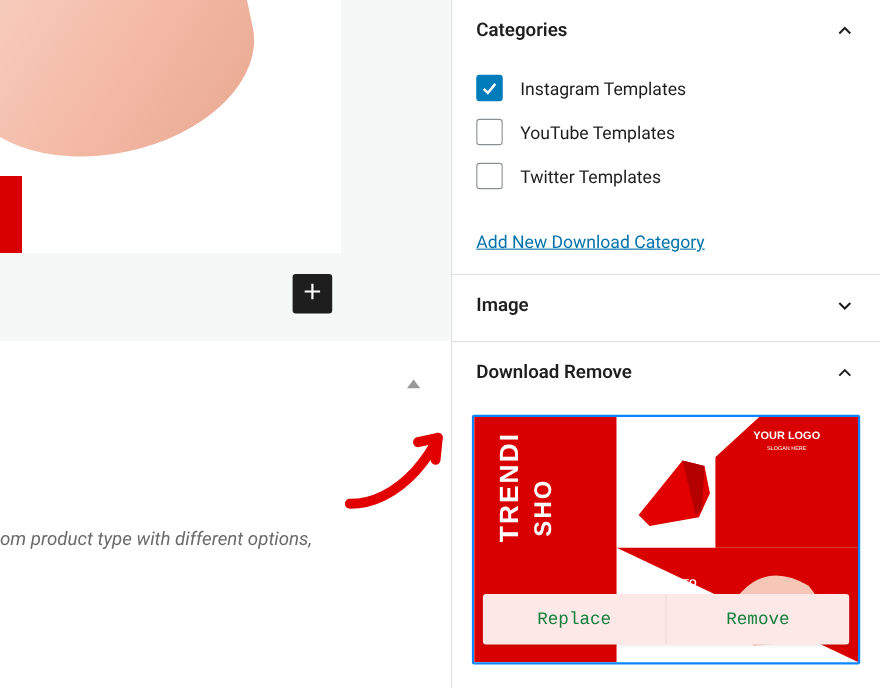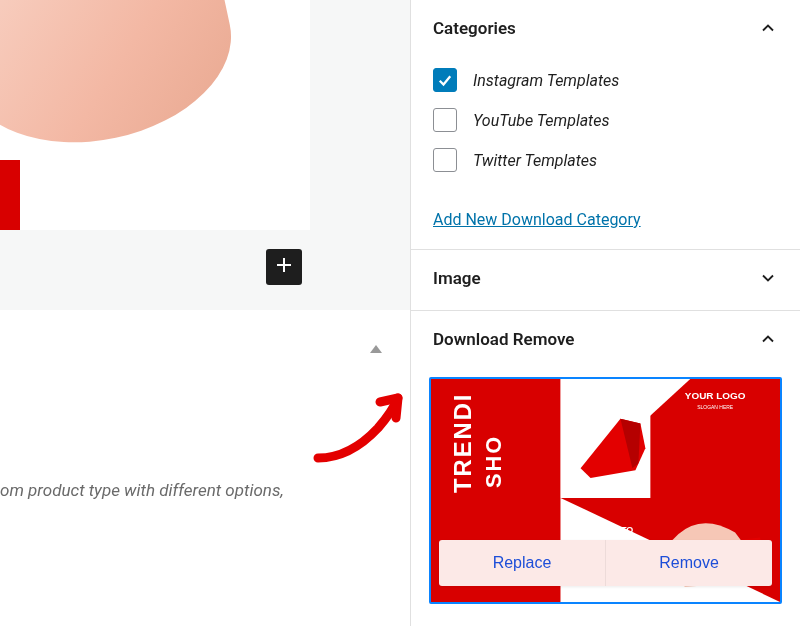--- a/index.html
+++ b/index.html
@@ -126,21 +126,20 @@
       width: 20px; height: 20px;
     }
     .panel-body {
       padding: 0 22px 20px 22px;
     }
     .checkbox-row {
       display: flex;
       align-items: center;
       padding: 8px 0;
       cursor: pointer;
-      font-style: italic;
     }
     .checkbox {
       width: 24px;
       height: 24px;
       border: 1.5px solid #8c8f94;
       border-radius: 3px;
       margin-right: 16px;
       display: flex;
       align-items: center;
       justify-content: center;
@@ -184,23 +183,23 @@
       border-radius: 3px;
       box-shadow: 0 1px 3px rgba(0,0,0,0.08);
       overflow: hidden;
     }
     .thumb-actions button {
       flex: 1;
       background: transparent;
       border: none;
       padding: 14px 0;
       font-size: 16px;
-      color: #1d4ed8;
-      cursor: pointer;
-      font-family: Liberation Sans, sans-serif;
+      color: #15803d;
+      cursor: pointer;
+      font-family: Liberation Mono, monospace;
     }
     .thumb-actions .divider {
       width: 1px;
       background: rgba(0,0,0,0.06);
     }
   </style>
 </head>
 <body>
 
 <div class="layout">

